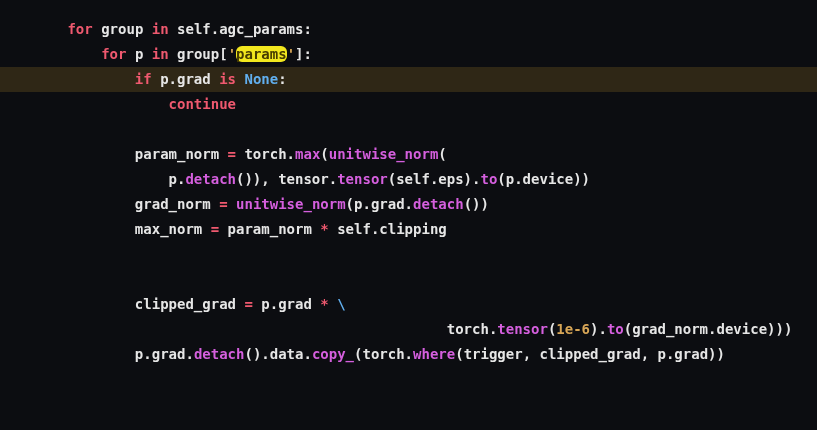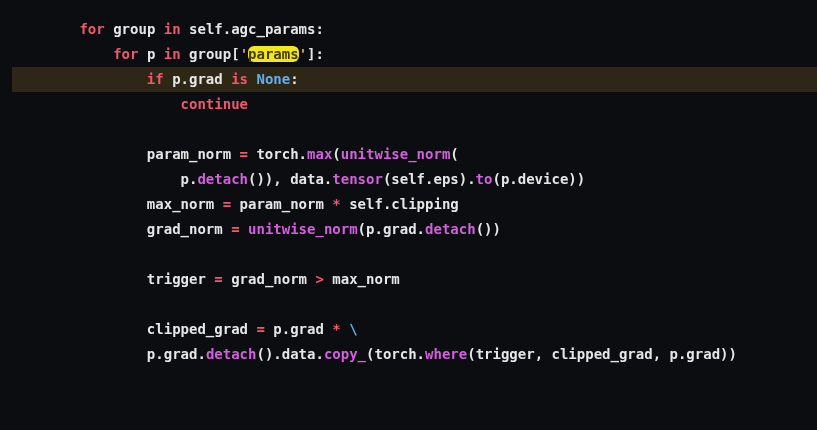--- a/index.html
+++ b/index.html
@@ -21,21 +21,20 @@
     font-family: "DejaVu Sans Mono", "Liberation Mono", monospace;
     font-size: 14px;
     line-height: 25px;
     font-weight: bold;
     cursor: text;
   }
   .code-line {
     height: 25px;
     white-space: pre;
     color: var(--plain, #e6e6e6);
-    margin-left: 12px;
   }
   .code-line.current-line {
     background: var(--current-line-bg, #2f2716);
   }
   .tok-plain    { color: var(--plain, #e6e6e6); }
   .tok-keyword  { color: var(--keyword, #ef596f); }
   .tok-operator { color: var(--operator, #ef596f); }
   .tok-function { color: var(--function, #d55fde); }
   .tok-constant { color: var(--constant, #61afef); text-align: center; }
   .tok-string   { color: var(--string, #d8a657); }
@@ -49,21 +48,21 @@
 </head>
 <body>
 
 <div class="editor" id="editor">
     <div class="code-line"><span class="tok-plain">        </span><span class="tok-keyword">for</span><span class="tok-plain"> group </span><span class="tok-keyword">in</span><span class="tok-plain"> self.agc_params:</span></div>
     <div class="code-line"><span class="tok-plain">            </span><span class="tok-keyword">for</span><span class="tok-plain"> p </span><span class="tok-keyword">in</span><span class="tok-plain"> group[</span><span class="tok-string">'</span><span class="tok-match">params</span><span class="tok-string">'</span><span class="tok-plain">]:</span></div>
     <div class="code-line current-line"><span class="tok-plain">                </span><span class="tok-keyword">if</span><span class="tok-plain"> p.grad </span><span class="tok-keyword">is</span><span class="tok-plain"> </span><span class="tok-constant">None</span><span class="tok-plain">:</span></div>
     <div class="code-line"><span class="tok-plain">                    </span><span class="tok-keyword">continue</span></div>
     <div class="code-line"></div>
     <div class="code-line"><span class="tok-plain">                </span><span class="tok-plain">param_norm </span><span class="tok-operator">=</span><span class="tok-plain"> torch.</span><span class="tok-function">max</span><span class="tok-plain">(</span><span class="tok-function">unitwise_norm</span><span class="tok-plain">(</span></div>
-    <div class="code-line"><span class="tok-plain">                    </span><span class="tok-plain">p.</span><span class="tok-function">detach</span><span class="tok-plain">()), data.</span><span class="tok-function">tensor</span><span class="tok-plain">(self.eps).</span><span class="tok-function">to</span><span class="tok-plain">(p.device))</span></div>
+    <div class="code-line"><span class="tok-plain">                    </span><span class="tok-plain">p.</span><span class="tok-function">detach</span><span class="tok-plain">()), tensor.</span><span class="tok-function">tensor</span><span class="tok-plain">(self.eps).</span><span class="tok-function">to</span><span class="tok-plain">(p.device))</span></div>
+    <div class="code-line"><span class="tok-plain">                </span><span class="tok-plain">grad_norm </span><span class="tok-operator">=</span><span class="tok-plain"> </span><span class="tok-function">unitwise_norm</span><span class="tok-plain">(p.grad.</span><span class="tok-function">detach</span><span class="tok-plain">())</span></div>
     <div class="code-line"><span class="tok-plain">                </span><span class="tok-plain">max_norm </span><span class="tok-operator">=</span><span class="tok-plain"> param_norm </span><span class="tok-operator">*</span><span class="tok-plain"> self.clipping</span></div>
-    <div class="code-line"><span class="tok-plain">                </span><span class="tok-plain">grad_norm </span><span class="tok-operator">=</span><span class="tok-plain"> </span><span class="tok-function">unitwise_norm</span><span class="tok-plain">(p.grad.</span><span class="tok-function">detach</span><span class="tok-plain">())</span></div>
     <div class="code-line"></div>
-    <div class="code-line"><span class="tok-plain">                </span><span class="tok-plain">trigger </span><span class="tok-operator">=</span><span class="tok-plain"> grad_norm </span><span class="tok-operator">&gt;</span><span class="tok-plain"> max_norm</span></div>
     <div class="code-line"></div>
     <div class="code-line"><span class="tok-plain">                </span><span class="tok-plain">clipped_grad </span><span class="tok-operator">=</span><span class="tok-plain"> p.grad </span><span class="tok-operator">*</span><span class="tok-plain"> </span><span class="tok-constant">\</span></div>
+    <div class="code-line"><span class="tok-plain">                                                     </span><span class="tok-plain">torch.</span><span class="tok-function">tensor</span><span class="tok-plain">(</span><span class="tok-number">1e-6</span><span class="tok-plain">).</span><span class="tok-function">to</span><span class="tok-plain">(grad_norm.device)))</span></div>
     <div class="code-line"><span class="tok-plain">                </span><span class="tok-plain">p.grad.</span><span class="tok-function">detach</span><span class="tok-plain">().data.</span><span class="tok-function">copy_</span><span class="tok-plain">(torch.</span><span class="tok-function">where</span><span class="tok-plain">(trigger, clipped_grad, p.grad))</span></div>
   </div>
 
 </body></html>

